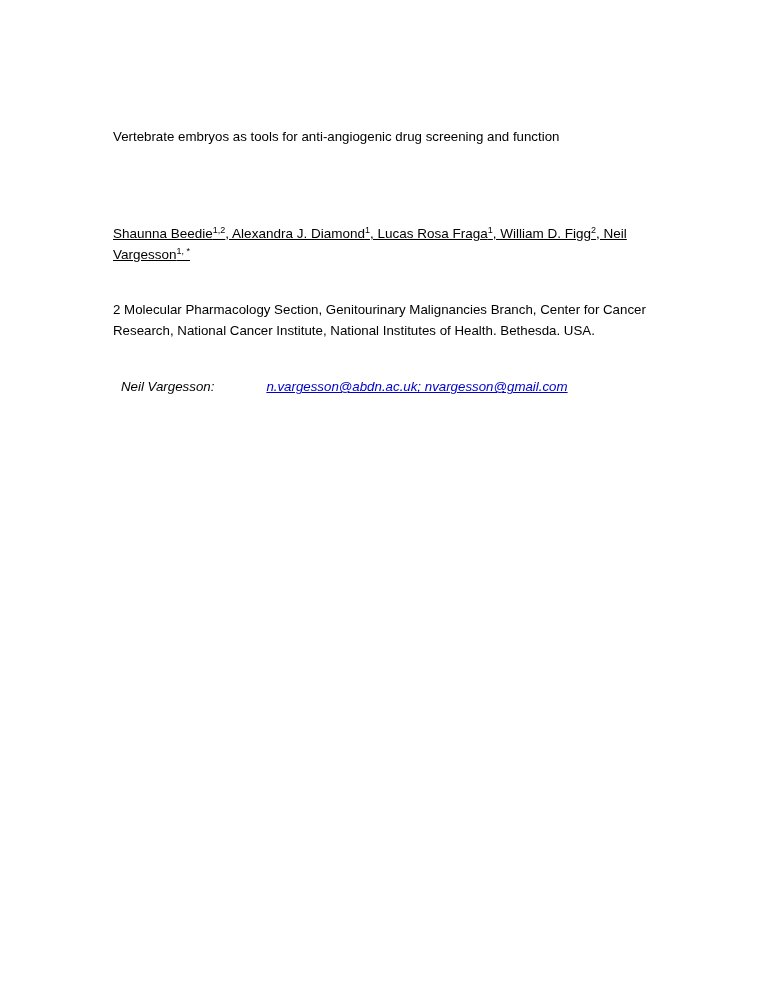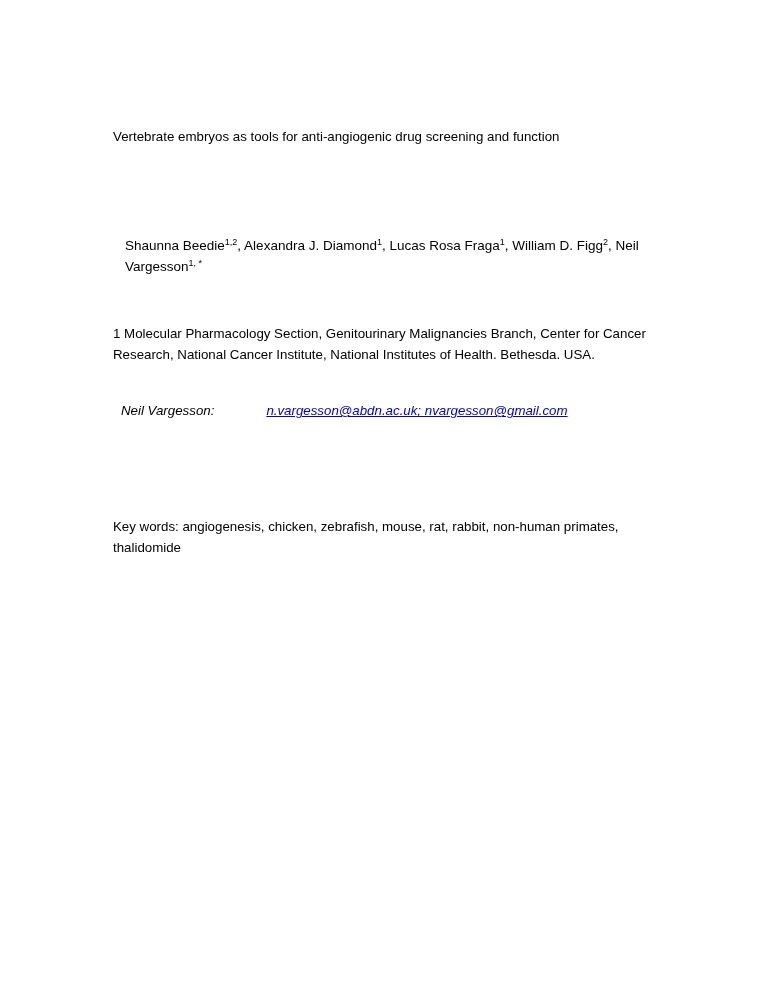--- a/index.html
+++ b/index.html
@@ -33,21 +33,22 @@
     font-size: 13.3px;
     line-height: 1.35;
     margin: 0 0 0 0;
   }
   .gap-after-title {
     height: 78px;
   }
   .authors {
     font-size: 13.5px;
     line-height: 1.55;
-    margin: 12px;
+    margin: 0;
+    text-decoration: underline;
   }
   sup {
     font-size: 9px;
     vertical-align: super;
     line-height: 0;
   }
   .gap-after-authors {
     height: 34px;
   }
   .affiliation {
@@ -101,25 +102,24 @@
 
     <p class="title">Vertebrate embryos as tools for anti-angiogenic drug screening and function</p>
 
     <div class="gap-after-title"></div>
 
     <p class="authors"><span>Shaunna Beedie</span><sup>1,2</sup><span>, Alexandra J. Diamond</span><sup>1</sup><span>, Lucas Rosa Fraga</span><sup>1</sup><span>, William D. Figg</span><sup>2</sup><span>, Neil Vargesson</span><sup>1, *</sup></p>
 
     <div class="gap-after-authors"></div>
 
 
-    <p class="affiliation last">1 Molecular Pharmacology Section, Genitourinary Malignancies Branch, Center for Cancer Research, National Cancer Institute, National Institutes of Health. Bethesda. USA.</p>
+    <p class="affiliation last">2 Molecular Pharmacology Section, Genitourinary Malignancies Branch, Center for Cancer Research, National Cancer Institute, National Institutes of Health. Bethesda. USA.</p>
 
     <div class="gap-after-affils"></div>
 
 
     <p class="corresponding-line"><span class="corr-name">Neil Vargesson:</span><span class="corr-spacer"></span><a class="email-link" href="#">n.vargesson@abdn.ac.uk;  nvargesson@gmail.com</a></p>
 
     <div class="gap-after-corr"></div>
 
-    <p class="keywords">Key words: angiogenesis, chicken, zebrafish, mouse, rat, rabbit, non-human primates, thalidomide</p>
 
   </div>
 </div>
 
 </body></html>

